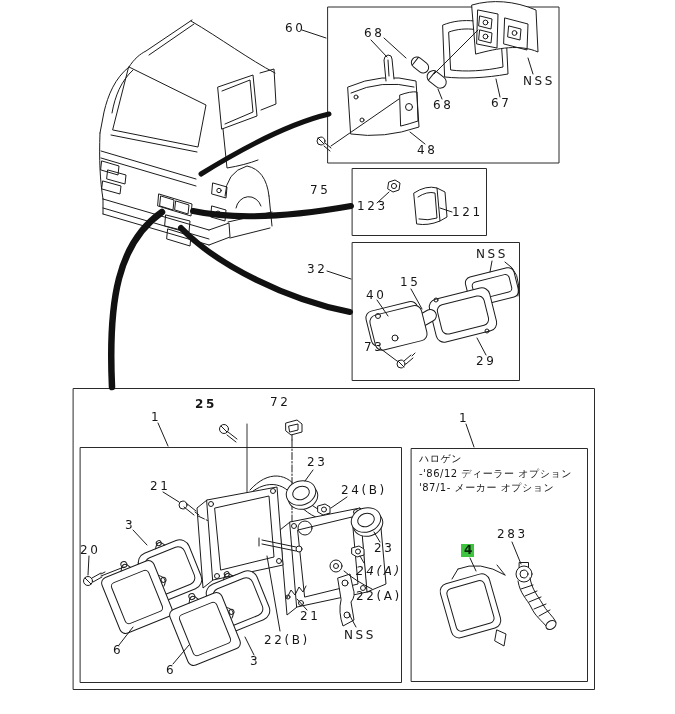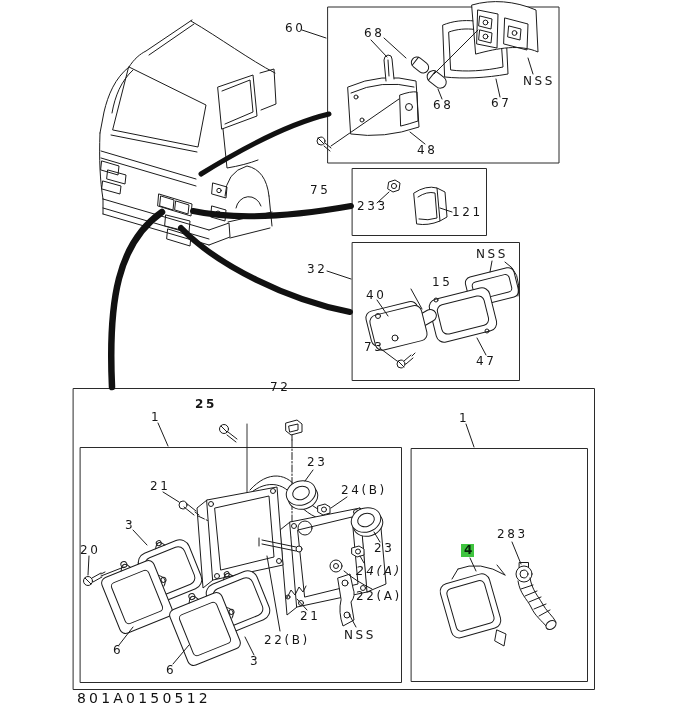--- a/index.html
+++ b/index.html
@@ -337,46 +337,48 @@
   </svg>
 
   <div>
       <span class="lbl" style="left: 285px; top: 22px;">60</span>
       <span class="lbl" style="left: 364px; top: 27px;">68</span>
       <span class="lbl" style="left: 433px; top: 99px;">68</span>
       <span class="lbl" style="left: 491px; top: 97px;">67</span>
       <span class="lbl" style="left: 523px; top: 75px;">NSS</span>
       <span class="lbl" style="left: 417px; top: 144px;">48</span>
       <span class="lbl" style="left: 310px; top: 163px; margin-top: 21px;">75</span>
-      <span class="lbl" style="left: 357px; top: 200px;">233</span>
+      <span class="lbl" style="left: 357px; top: 200px;">123</span>
       <span class="lbl" style="left: 452px; top: 206px;">121</span>
       <span class="lbl" style="left: 307px; top: 263px;">32</span>
       <span class="lbl" style="left: 476px; top: 248px;">NSS</span>
-      <span class="lbl" style="left: 400px; top: 276px; margin-left: 32px;">15</span>
+      <span class="lbl" style="left: 400px; top: 276px;">15</span>
       <span class="lbl" style="left: 366px; top: 289px;">40</span>
       <span class="lbl" style="left: 364px; top: 341px;">73</span>
-      <span class="lbl" style="left: 476px; top: 355px;">47</span>
+      <span class="lbl" style="left: 476px; top: 355px;">29</span>
       <span class="lbl" style="left: 151px; top: 411px;">1</span>
       <span class="lbl" style="left: 195px; top: 398px; font-weight: bold;">25</span>
-      <span class="lbl" style="left: 270px; top: 381px;">72</span>
+      <span class="lbl" style="left: 270px; top: 396px;">72</span>
       <span class="lbl" style="left: 307px; top: 456px;">23</span>
       <span class="lbl" style="left: 335px; top: 484px; margin-left: 6px;">24(B)</span>
       <span class="lbl" style="left: 374px; top: 542px;">23</span>
       <span class="lbl" style="left: 356px; top: 565px; font-style: italic;">24(A)</span>
       <span class="lbl" style="left: 356px; top: 590px;">22(A)</span>
       <span class="lbl" style="left: 344px; top: 629px;">NSS</span>
       <span class="lbl" style="left: 300px; top: 610px;">21</span>
       <span class="lbl" style="left: 264px; top: 634px;">22(B)</span>
       <span class="lbl" style="left: 150px; top: 480px;">21</span>
       <span class="lbl" style="left: 125px; top: 519px;">3</span>
       <span class="lbl" style="left: 80px; top: 544px;">20</span>
       <span class="lbl" style="left: 113px; top: 644px;">6</span>
       <span class="lbl" style="left: 166px; top: 664px;">6</span>
       <span class="lbl" style="left: 250px; top: 655px;">3</span>
       <span class="lbl" style="left: 459px; top: 412px;">1</span>
       <span class="lbl" style="left: 497px; top: 528px;">283</span>
       <span class="lbl hl" style="left: 461px; top: 544px;">4</span>
     </div>
 
-
-  <div class="code">801A0150512</div>
+  <div class="note"><span>ハロゲン</span>
+<span>-'86/12 ディーラー オプション</span>
+<span>'87/1- メーカー オプション</span></div>
+
 
 </div>
 
 </body></html>

